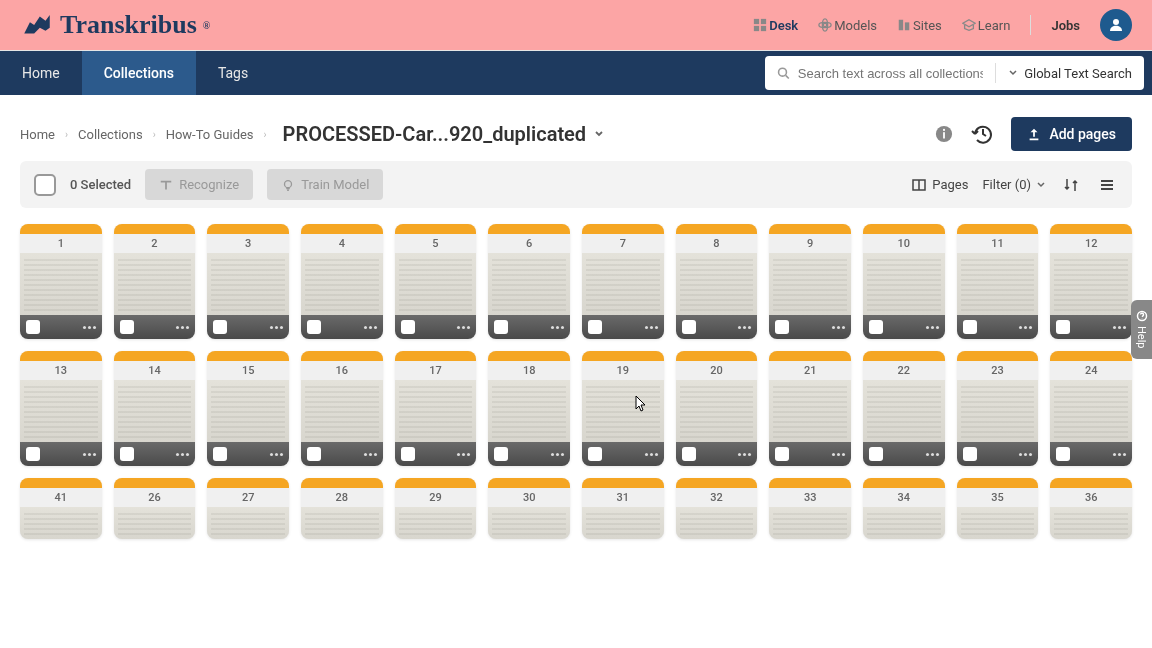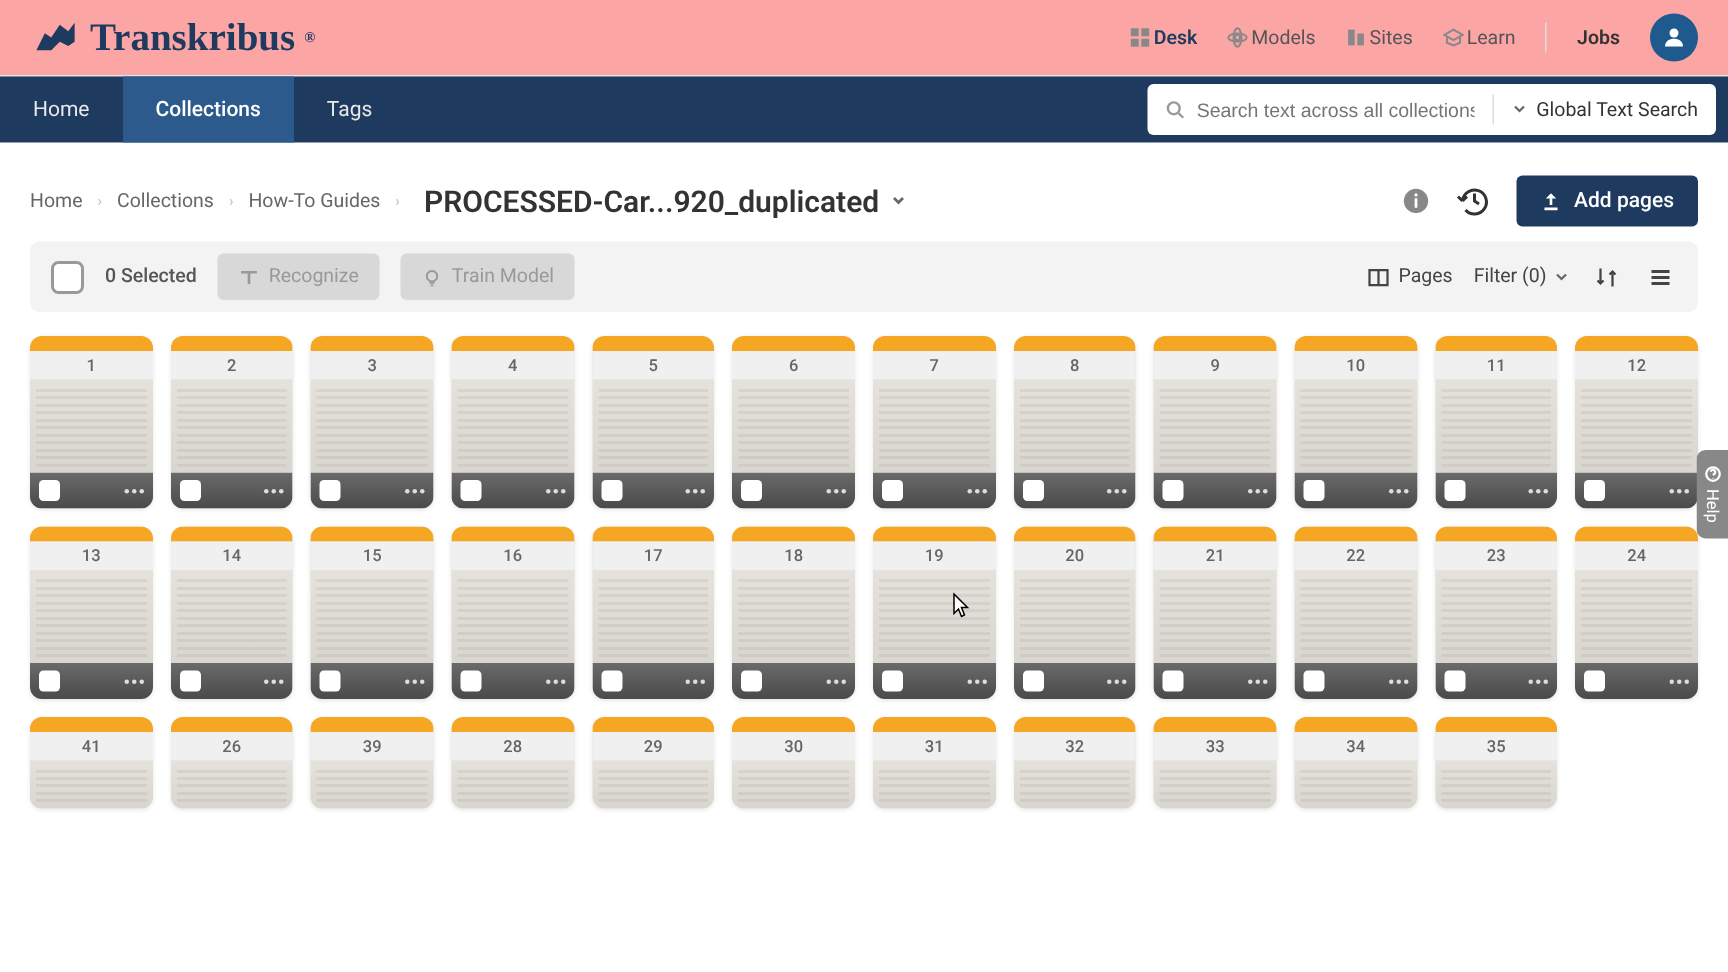--- a/index.html
+++ b/index.html
@@ -534,21 +534,21 @@
       <div class="thumb-num">41</div>
       <div class="thumb-body"></div>
     </div>
     <div class="thumb partial">
       <div class="thumb-stripe"></div>
       <div class="thumb-num">26</div>
       <div class="thumb-body"></div>
     </div>
     <div class="thumb partial">
       <div class="thumb-stripe"></div>
-      <div class="thumb-num">39</div>
+      <div class="thumb-num">27</div>
       <div class="thumb-body"></div>
     </div>
     <div class="thumb partial">
       <div class="thumb-stripe"></div>
       <div class="thumb-num">28</div>
       <div class="thumb-body"></div>
     </div>
     <div class="thumb partial">
       <div class="thumb-stripe"></div>
       <div class="thumb-num">29</div>
@@ -575,20 +575,25 @@
       <div class="thumb-body"></div>
     </div>
     <div class="thumb partial">
       <div class="thumb-stripe"></div>
       <div class="thumb-num">34</div>
       <div class="thumb-body"></div>
     </div>
     <div class="thumb partial">
       <div class="thumb-stripe"></div>
       <div class="thumb-num">35</div>
+      <div class="thumb-body"></div>
+    </div>
+    <div class="thumb partial">
+      <div class="thumb-stripe"></div>
+      <div class="thumb-num">36</div>
       <div class="thumb-body"></div>
     </div>
   </div>
 
 <div class="help-tab">
   <svg width="12" height="12" viewBox="0 0 16 16" fill="none" stroke="#fff" stroke-width="2">
       <circle cx="8" cy="8" r="6"></circle>
       <path d="M6 6 A2 2 0 1 1 9 8 L8 9 M8 11.5 L8 12"></path>
     </svg>
   <span>Help</span>

